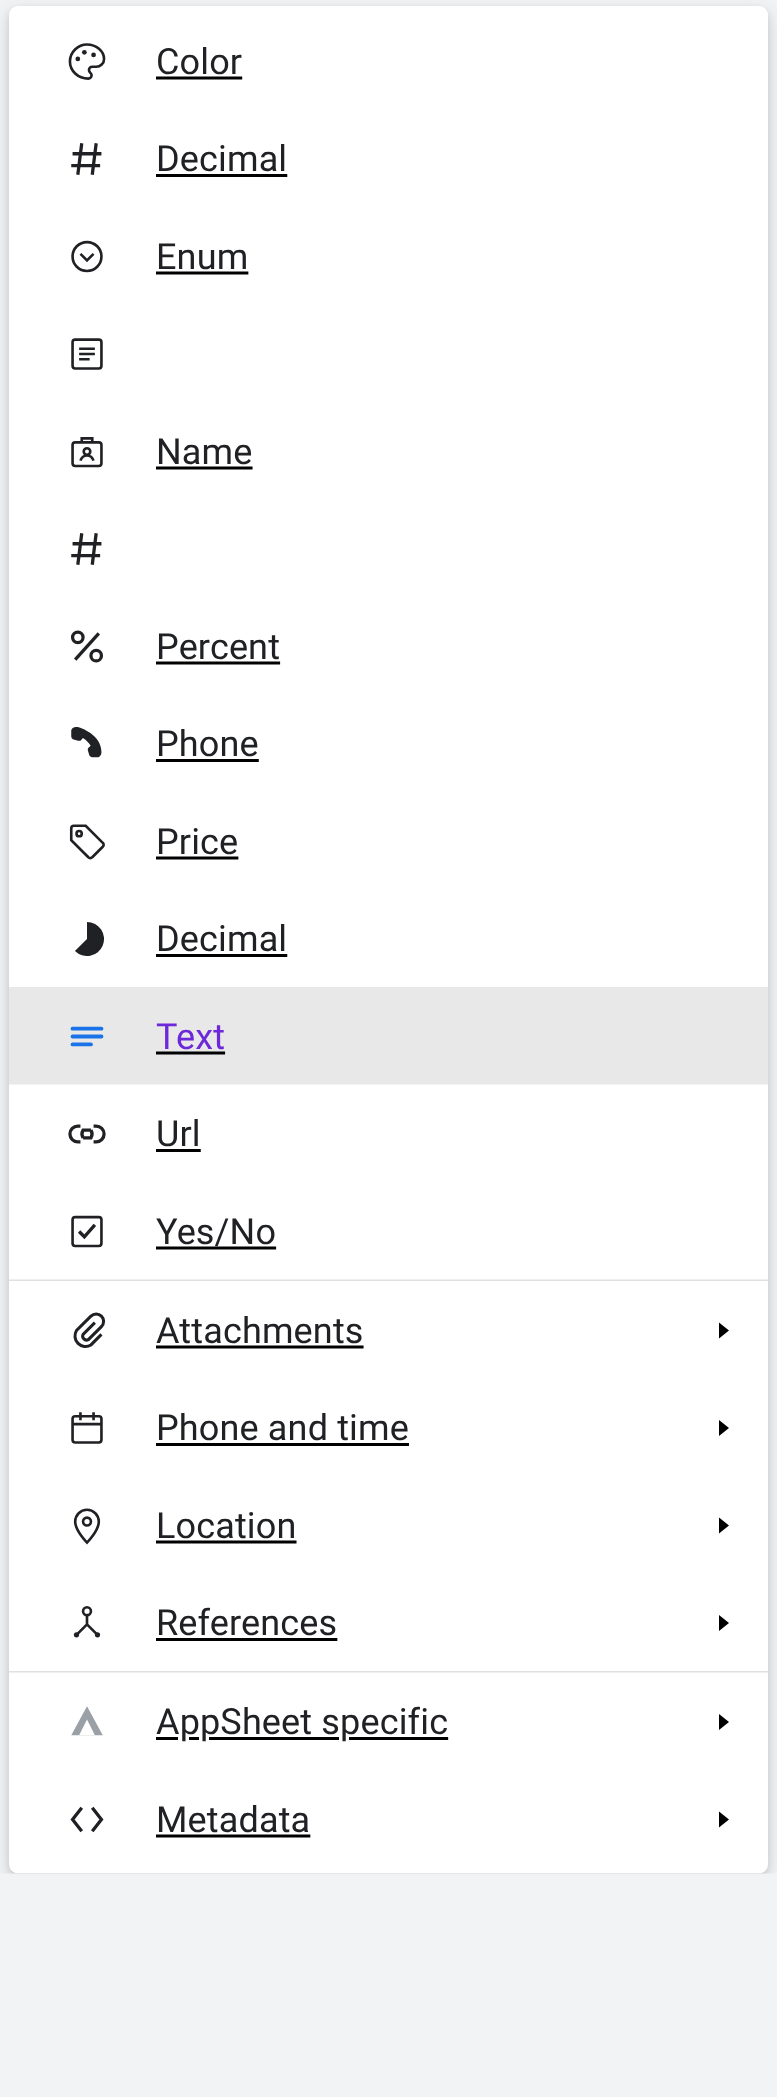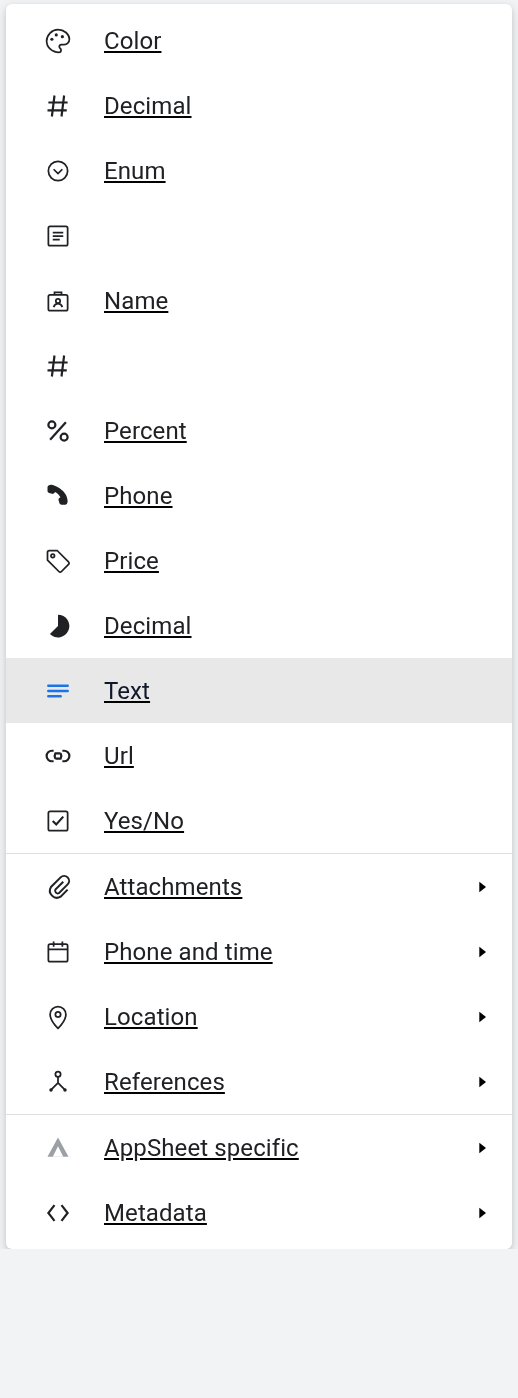--- a/index.html
+++ b/index.html
@@ -29,21 +29,21 @@
     padding: 0 18px 0 36px;
     cursor: pointer;
     user-select: none;
   }
 
   .item.selected {
     background: #e8e8e8;
   }
   .item.selected .label,
   .item.selected .icon svg { color: #1a73e8; fill: #1a73e8; stroke: #1a73e8; }
-  .item.selected .label { color: #0f172a; }
+  .item.selected .label { color: #6d28d9; }
 
   .icon {
     width: 32px;
     height: 32px;
     flex: 0 0 32px;
     display: flex;
     align-items: center;
     justify-content: center;
     color: #202124;
     margin-right: 30px;

